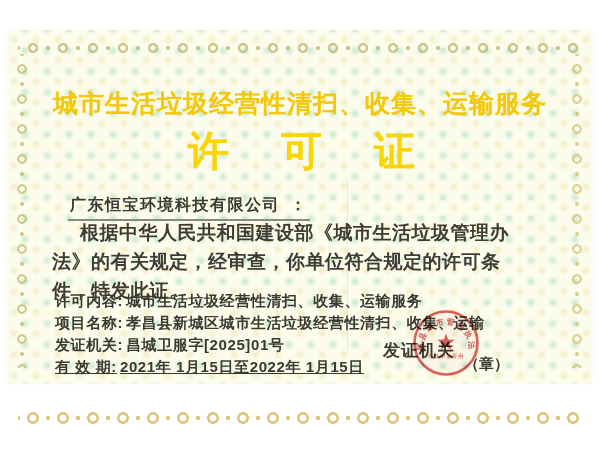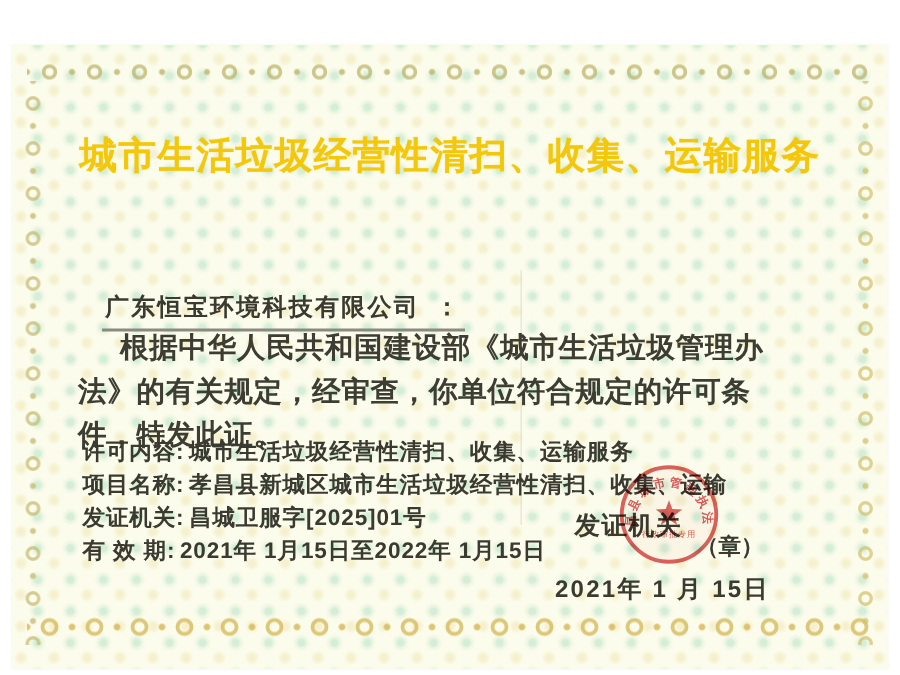--- a/index.html
+++ b/index.html
@@ -2,21 +2,21 @@
 <html><head>
 <meta charset="utf-8">
 <style>
   html,body{margin:0;padding:0;background:#ffffff;}
   .stage{
     position:relative;width:600px;height:450px;background:#ffffff;overflow:hidden;
     font-family:"Liberation Sans","DejaVu Sans",sans-serif;
   }
   
   .paper{
-    position:absolute;left:8px;top:30px;width:584px;height:416px;
+    position:absolute;left:8px;top:30px;width:584px;height:354px;
     background-color:#fcfcec;
     background-image:
       radial-gradient(circle, rgba(150,215,180,.38) 2px, rgba(150,215,180,.16) 3.5px, rgba(150,215,180,0) 6px),
       radial-gradient(circle, rgba(228,212,130,.28) 2px, rgba(228,212,130,0) 5px);
     background-size:22px 21px,22px 21px;
     background-position:6px 10px,17px 20px;
     box-shadow:0 0 2px rgba(0,0,0,.06);
   }
   
   .orn{position:absolute;pointer-events:none;}
@@ -79,21 +79,21 @@
     position:absolute;left:44px;top:188px;width:482px;margin:0;
     font-size:19px;line-height:29px;font-weight:600;color:#3d3d33;
     text-indent:28px;letter-spacing:0.5px;
   }
 
   
   .field{position:absolute;left:47px;white-space:nowrap;font-size:15px;font-weight:bold;color:#3a3a30;letter-spacing:0.6px;}
   .f0{top:262px;}
   .f1{top:284px;}
   .f2{top:306px;}
-  .f3{top:328px;}
+  .f3{top:328px;text-decoration:underline;}
   .flabel{margin-right:3px;}
 
   .issuer-label{position:absolute;left:375px;top:309px;font-size:17px;font-weight:bold;color:#3a3a30;letter-spacing:1px;}
   .issuer-suffix{position:absolute;left:456px;top:325px;font-size:15px;font-weight:bold;color:#3a3a30;}
   .issue-date{position:absolute;left:362px;top:353px;font-size:16px;font-weight:600;color:#3a3a30;letter-spacing:1.5px;}
 
   
   .seal{position:absolute;left:397px;top:272px;mix-blend-mode:multiply;opacity:.88;}
   .seal-ring{fill:rgba(222,90,90,.05);stroke:#d64c4c;stroke-width:2.6;}
   .seal-star{fill:#d64c4c;}
@@ -106,20 +106,21 @@
 <div class="stage">
   <div class="paper">
 
     <div class="orn orn-h orn-top"></div>
     <div class="orn orn-h orn-bottom"></div>
     <div class="orn orn-v orn-left"></div>
     <div class="orn orn-v orn-right"></div>
     <div class="fold"></div>
 
     <div class="subtitle">城市生活垃圾经营性清扫、收集、运输服务</div>
+    <div class="title">许可证</div>
 
     <div class="recipient-row">
       <span class="recipient">广东恒宝环境科技有限公司</span><span class="recipient-colon">：</span>
     </div>
     <div class="underline"></div>
 
     <p class="body-text">根据中华人民共和国建设部《城市生活垃圾管理办法》的有关规定，经审查，你单位符合规定的许可条件，特发此证。</p>
 
     <div class="field f1">
       <span class="flabel">项目名称:</span><span class="fvalue">孝昌县新城区城市生活垃圾经营性清扫、收集、运输</span>
@@ -129,21 +130,20 @@
     </div>
     <div class="field f2">
       <span class="flabel">发证机关:</span><span class="fvalue">昌城卫服字[2025]01号</span>
     </div>
     <div class="field f3">
       <span class="flabel">有 效 期:</span><span class="fvalue">2021年 1月15日至2022年 1月15日</span>
     </div>
 
     <div class="issuer-label">发证机关</div>
     <div class="issuer-suffix">（章）</div>
-    <div class="issue-date">2021年 1 月 15日</div>
 
     <svg class="seal" width="82" height="82" viewBox="0 0 82 82" xmlns="http://www.w3.org/2000/svg">
       <defs>
         <path id="sealArcPath" d="M 19 52 A 23 23 0 1 1 63 52" fill="none"></path>
       </defs>
       <circle class="seal-ring" cx="41" cy="41" r="31.5"></circle>
       <polygon class="seal-star" points="41,31.5 43.2,37.4 49.8,37.7 44.6,41.7 46.4,48 41,44.3 35.6,48 37.4,41.7 32.2,37.7 38.8,37.4"></polygon>
       <text class="seal-arc-text">
         <textPath href="#sealArcPath" startOffset="50%" text-anchor="middle">孝昌县城市管理执法局</textPath>
       </text>

